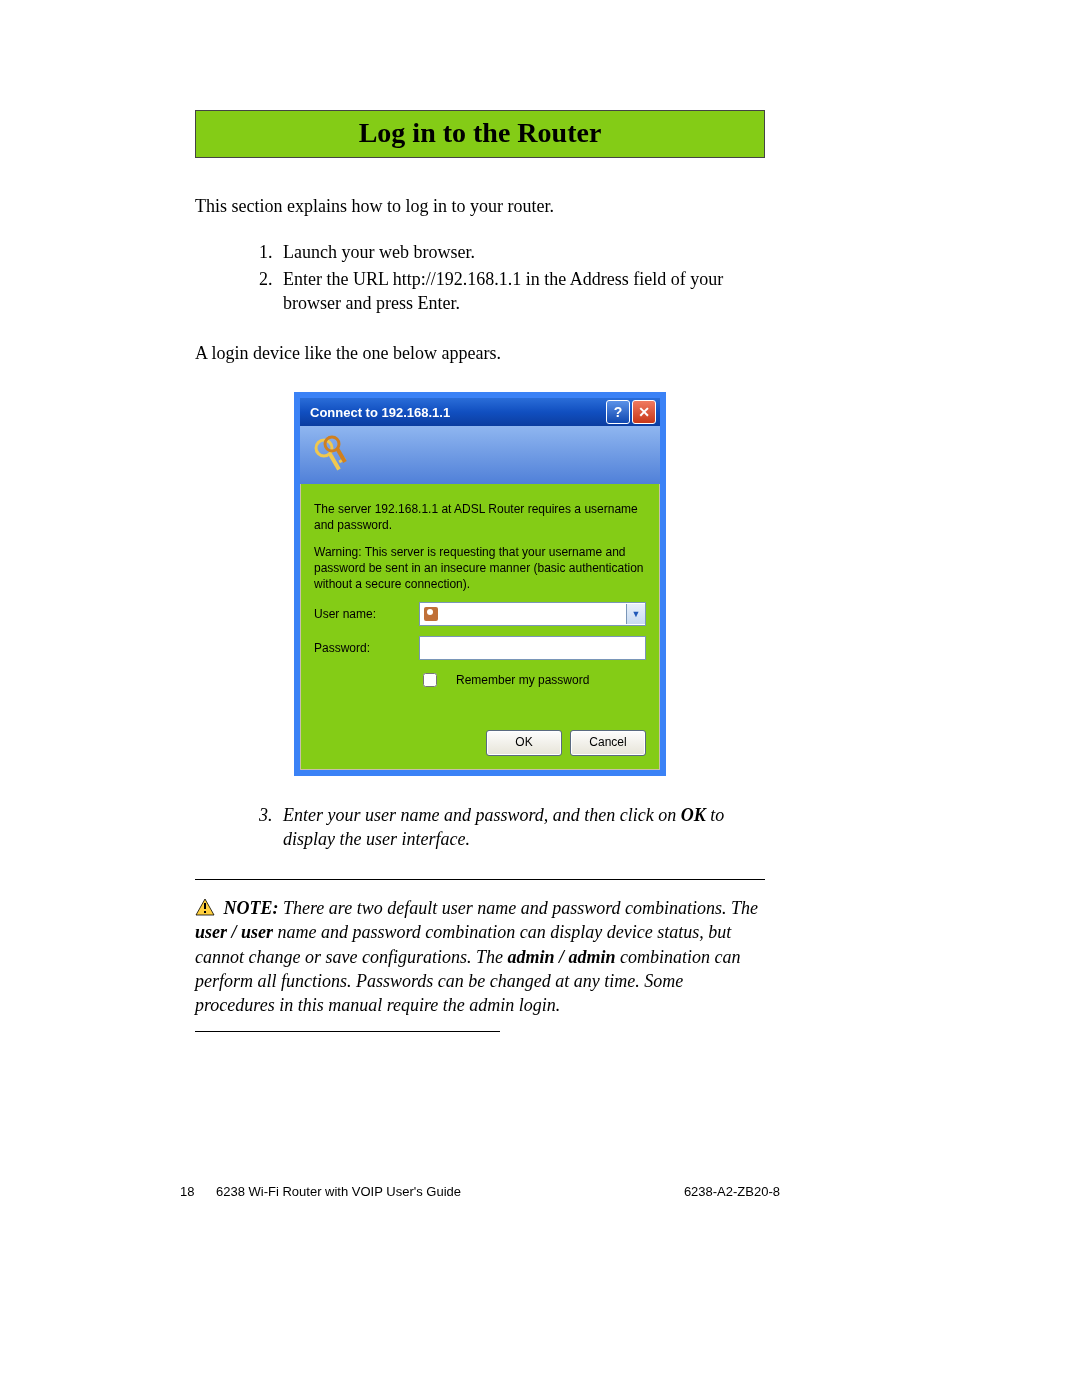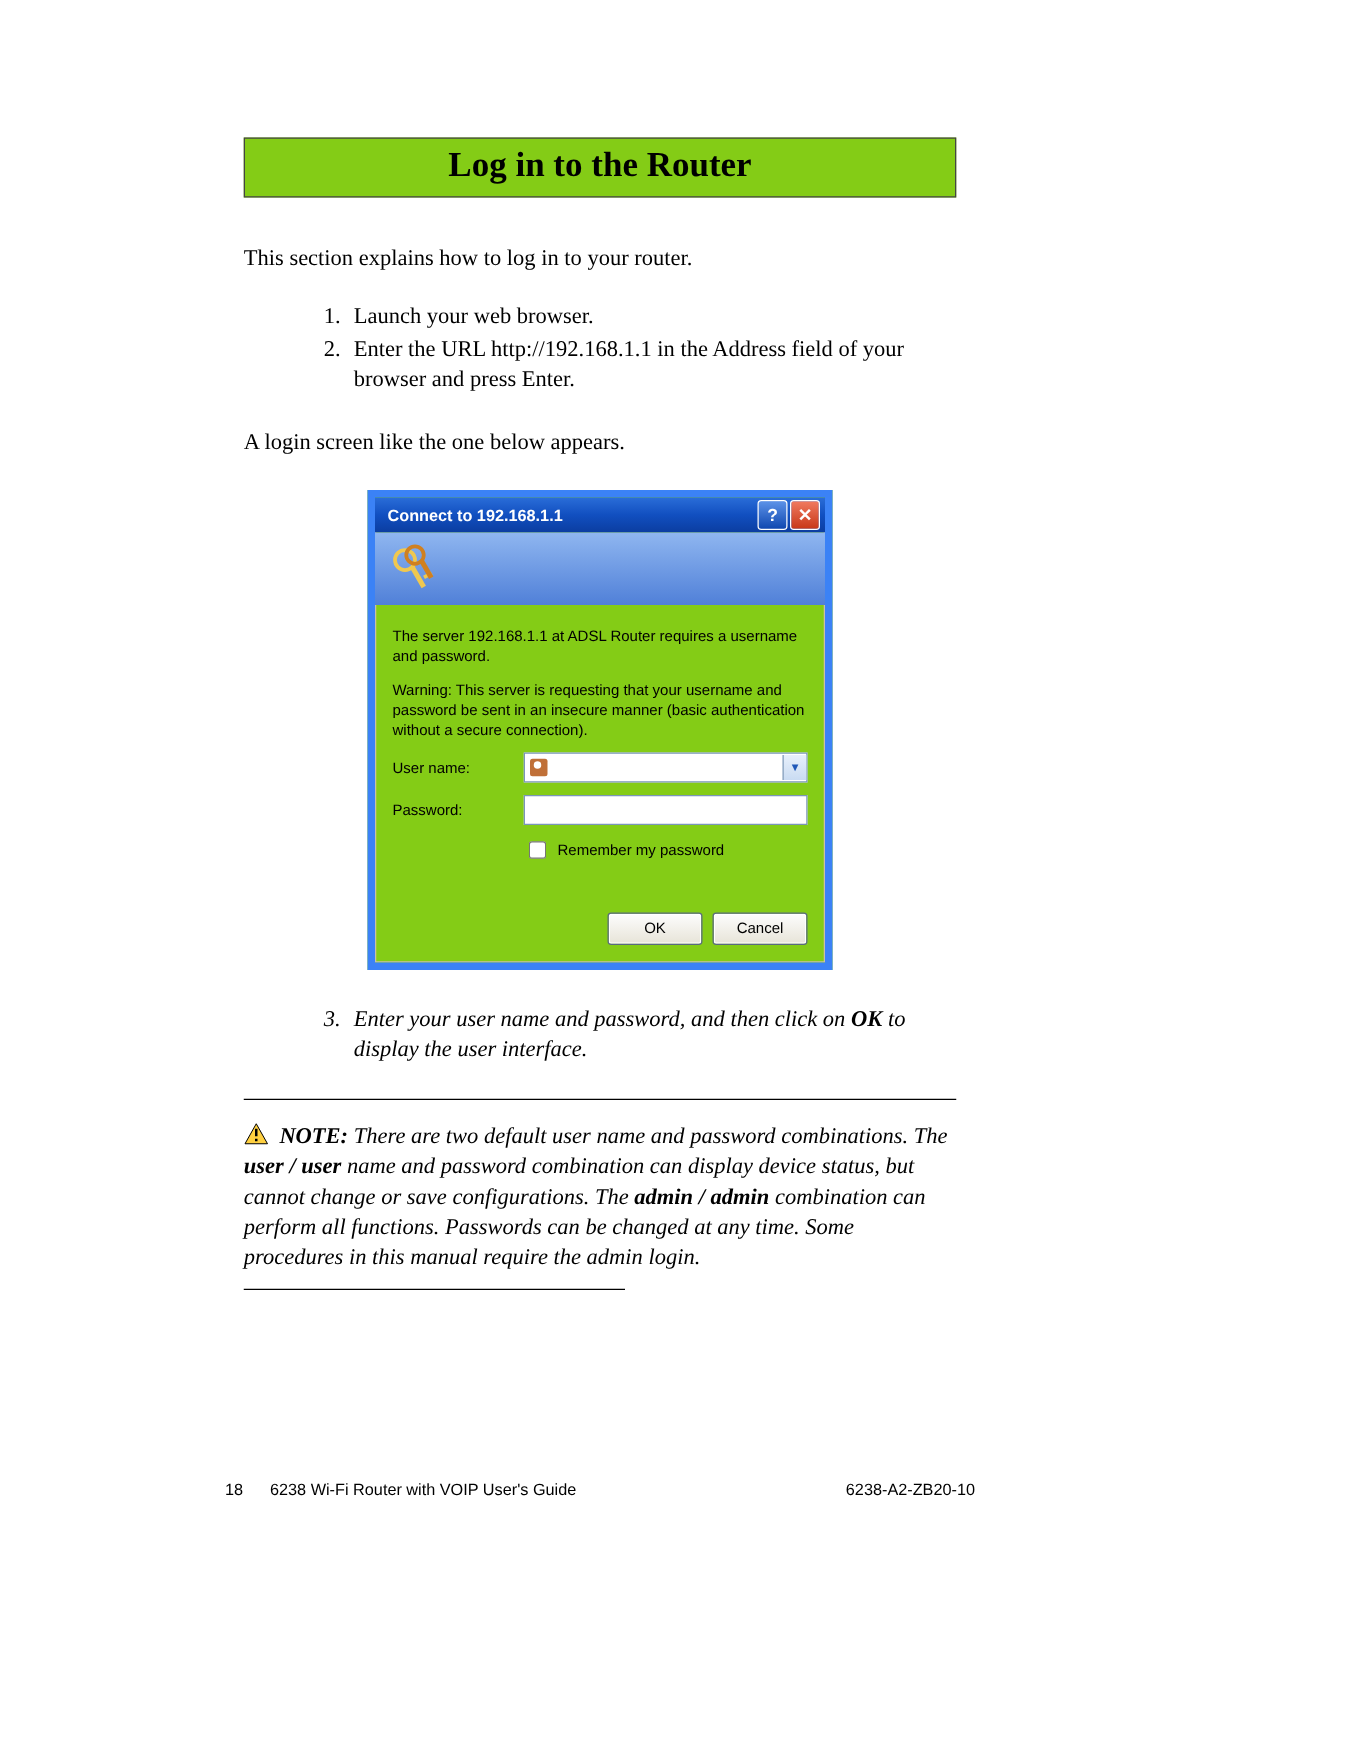--- a/index.html
+++ b/index.html
@@ -165,21 +165,21 @@
     display: flex;
     align-items: center;
     justify-content: center;
     color: #2058b8;
     font-size: 9px;
   }
   .check-row {
     margin-left: 105px;
     display: flex;
     align-items: center;
-    gap: 6px;
+    gap: 16px;
     margin-bottom: 40px;
   }
   .check-row input {
     width: 14px;
     height: 14px;
   }
   .btn-row {
     display: flex;
     justify-content: flex-end;
     gap: 8px;
@@ -252,21 +252,21 @@
     <h1>Log in to the Router</h1>
   </div>
 
   <p class="intro">This section explains how to log in to your router.</p>
 
   <ol class="steps">
     <li>Launch your web browser.</li>
     <li>Enter the URL http://192.168.1.1 in the Address field of your browser and press Enter.</li>
   </ol>
 
-  <p class="appears">A login screen like the one below appears.</p>
+  <p class="appears">A login device like the one below appears.</p>
 
   <div class="dialog">
     <div class="titlebar">
       <span>Connect to 192.168.1.1</span>
       <span class="spacer"></span>
       <div class="tb-btn tb-help">
         <span>?</span>
       </div>
       <div class="tb-btn tb-close">
         <span>✕</span>
@@ -331,14 +331,14 @@
     </svg>
     <span class="note-label">NOTE:  </span><span>There are two default user name and password combinations. The </span><span class="bold">user / user</span><span> name and password combination can display device status, but cannot change or save configurations. The </span><span class="bold">admin / admin</span><span> combination can perform all functions. Passwords can be changed at any time.  Some procedures in this manual require the admin login.</span>
     <div class="note-underline"></div>
   </div>
 
 </div>
 
 <div class="footer">
   <span class="pg">18</span>
   <span class="mid">6238 Wi-Fi Router with VOIP User's Guide</span>
-  <span>6238-A2-ZB20-10</span>
+  <span>6238-A2-ZB20-8</span>
 </div>
 
 </body></html>

